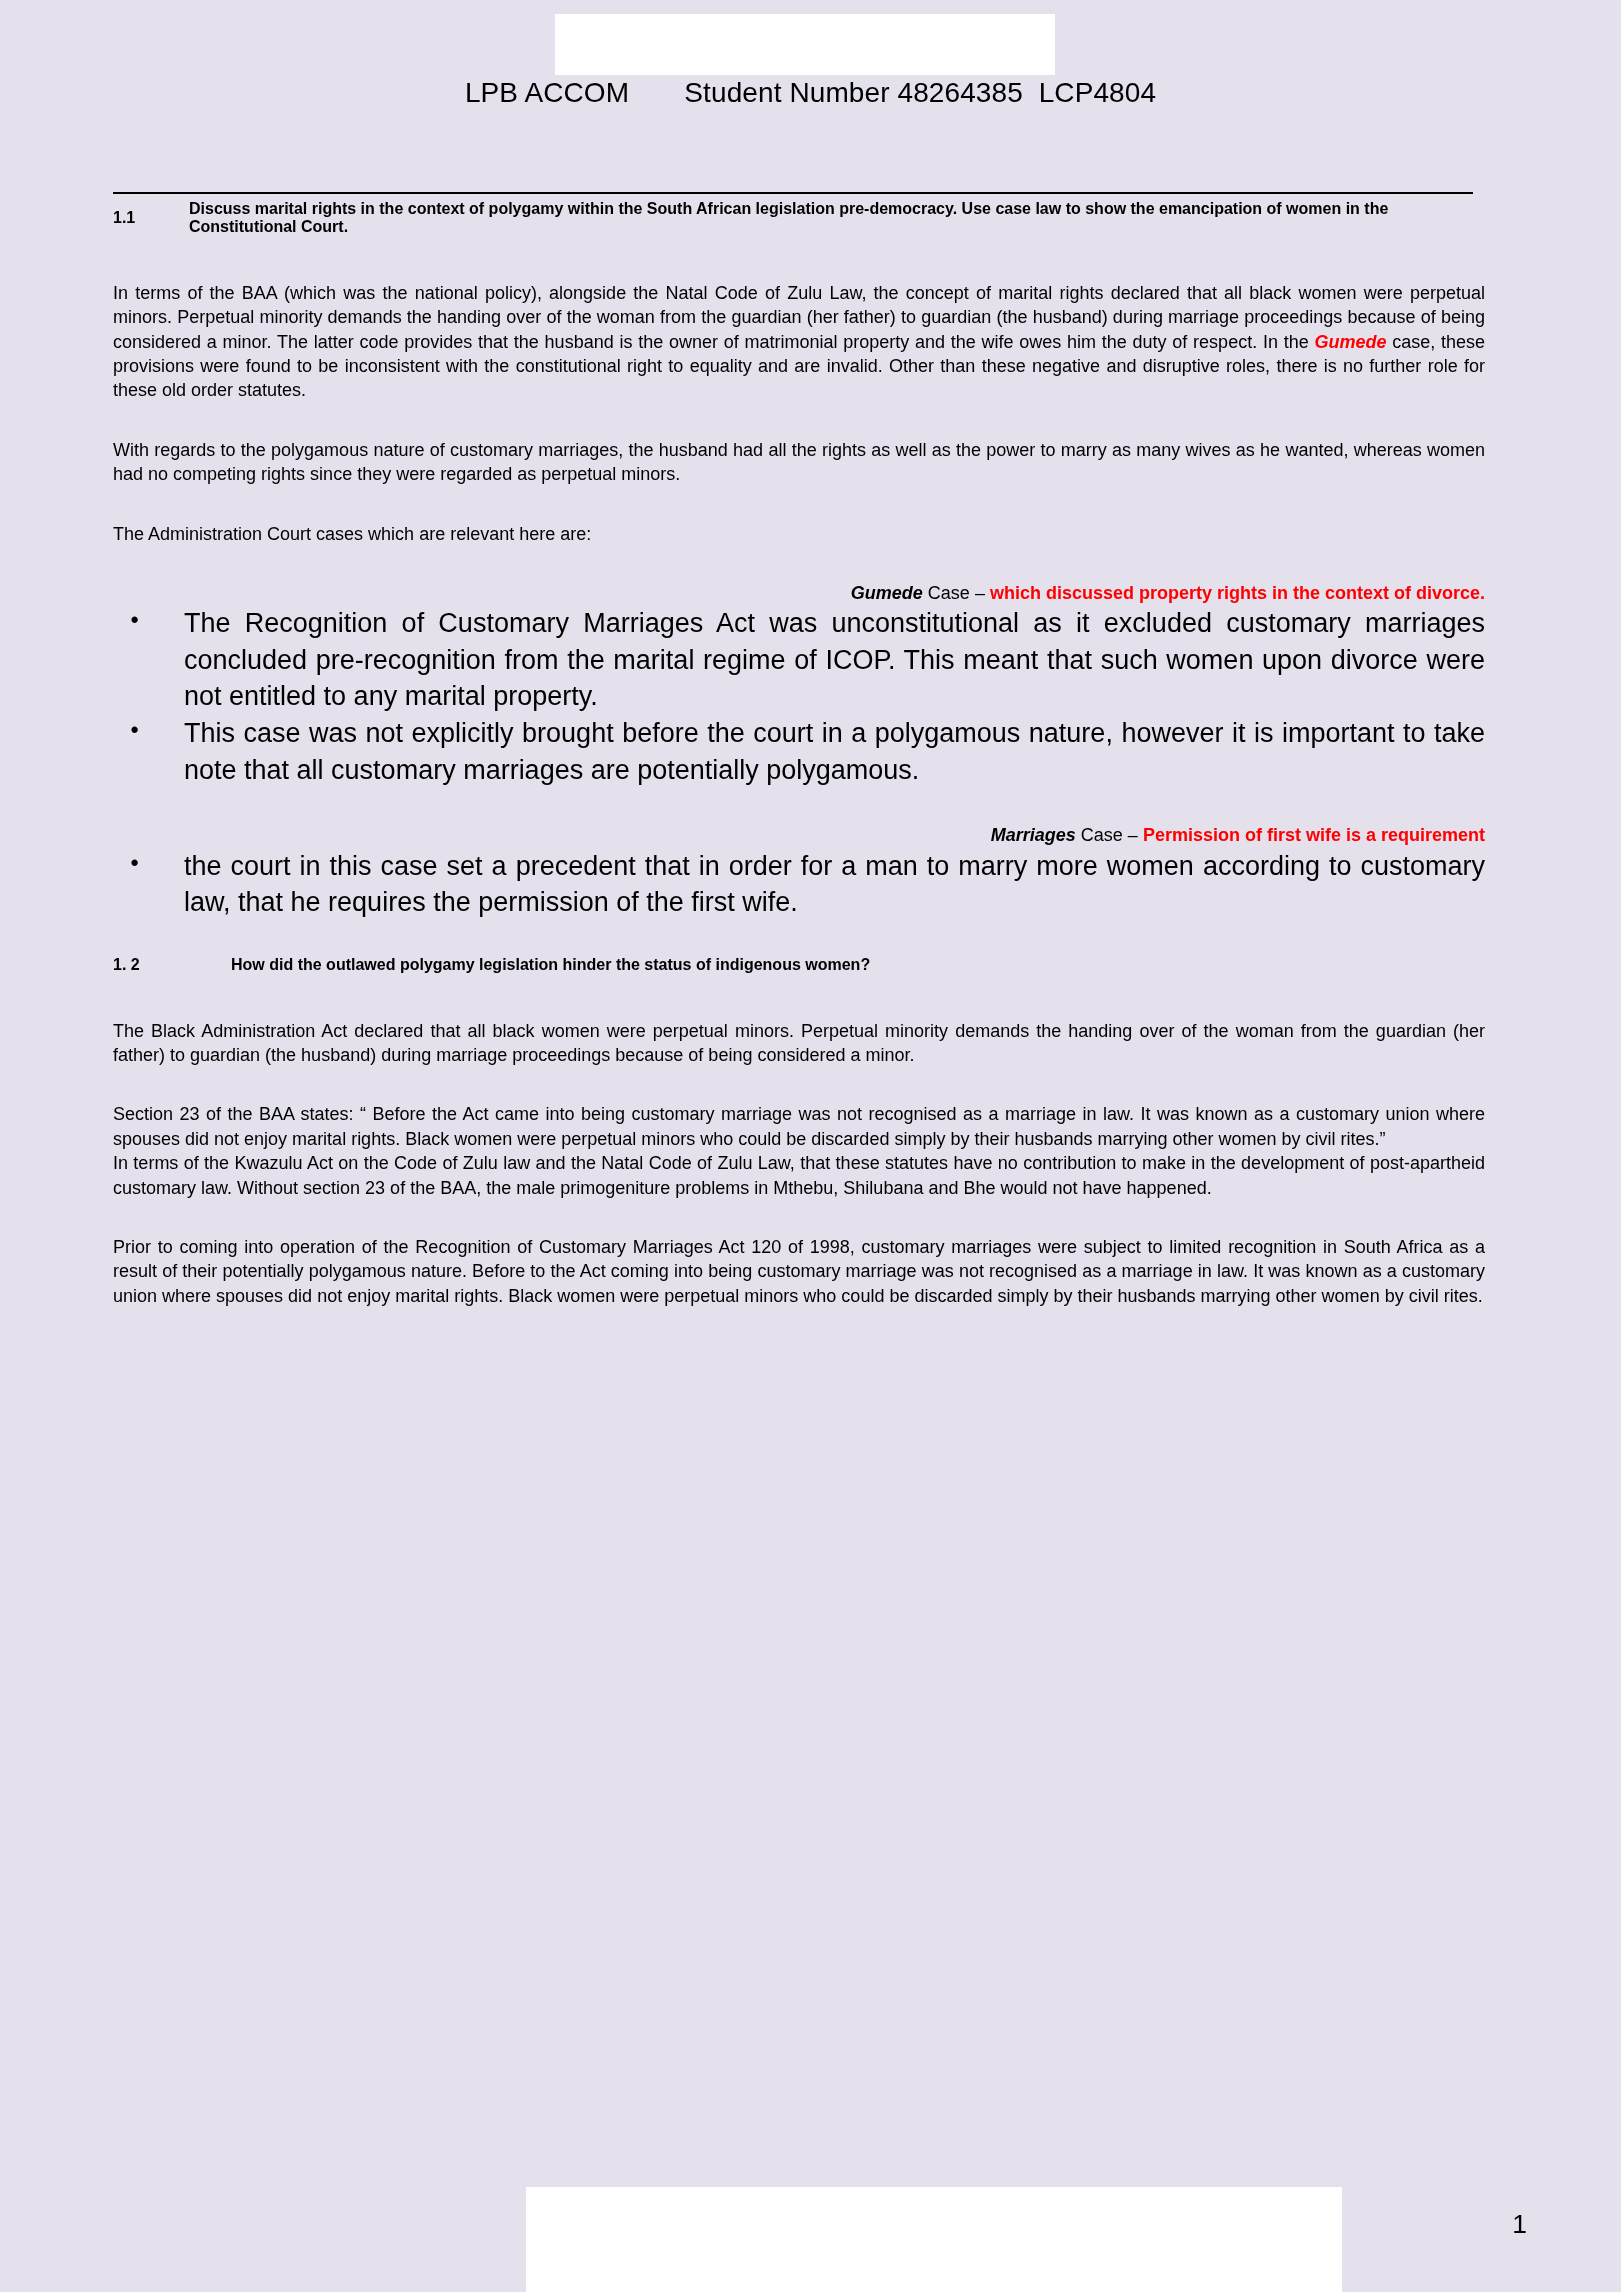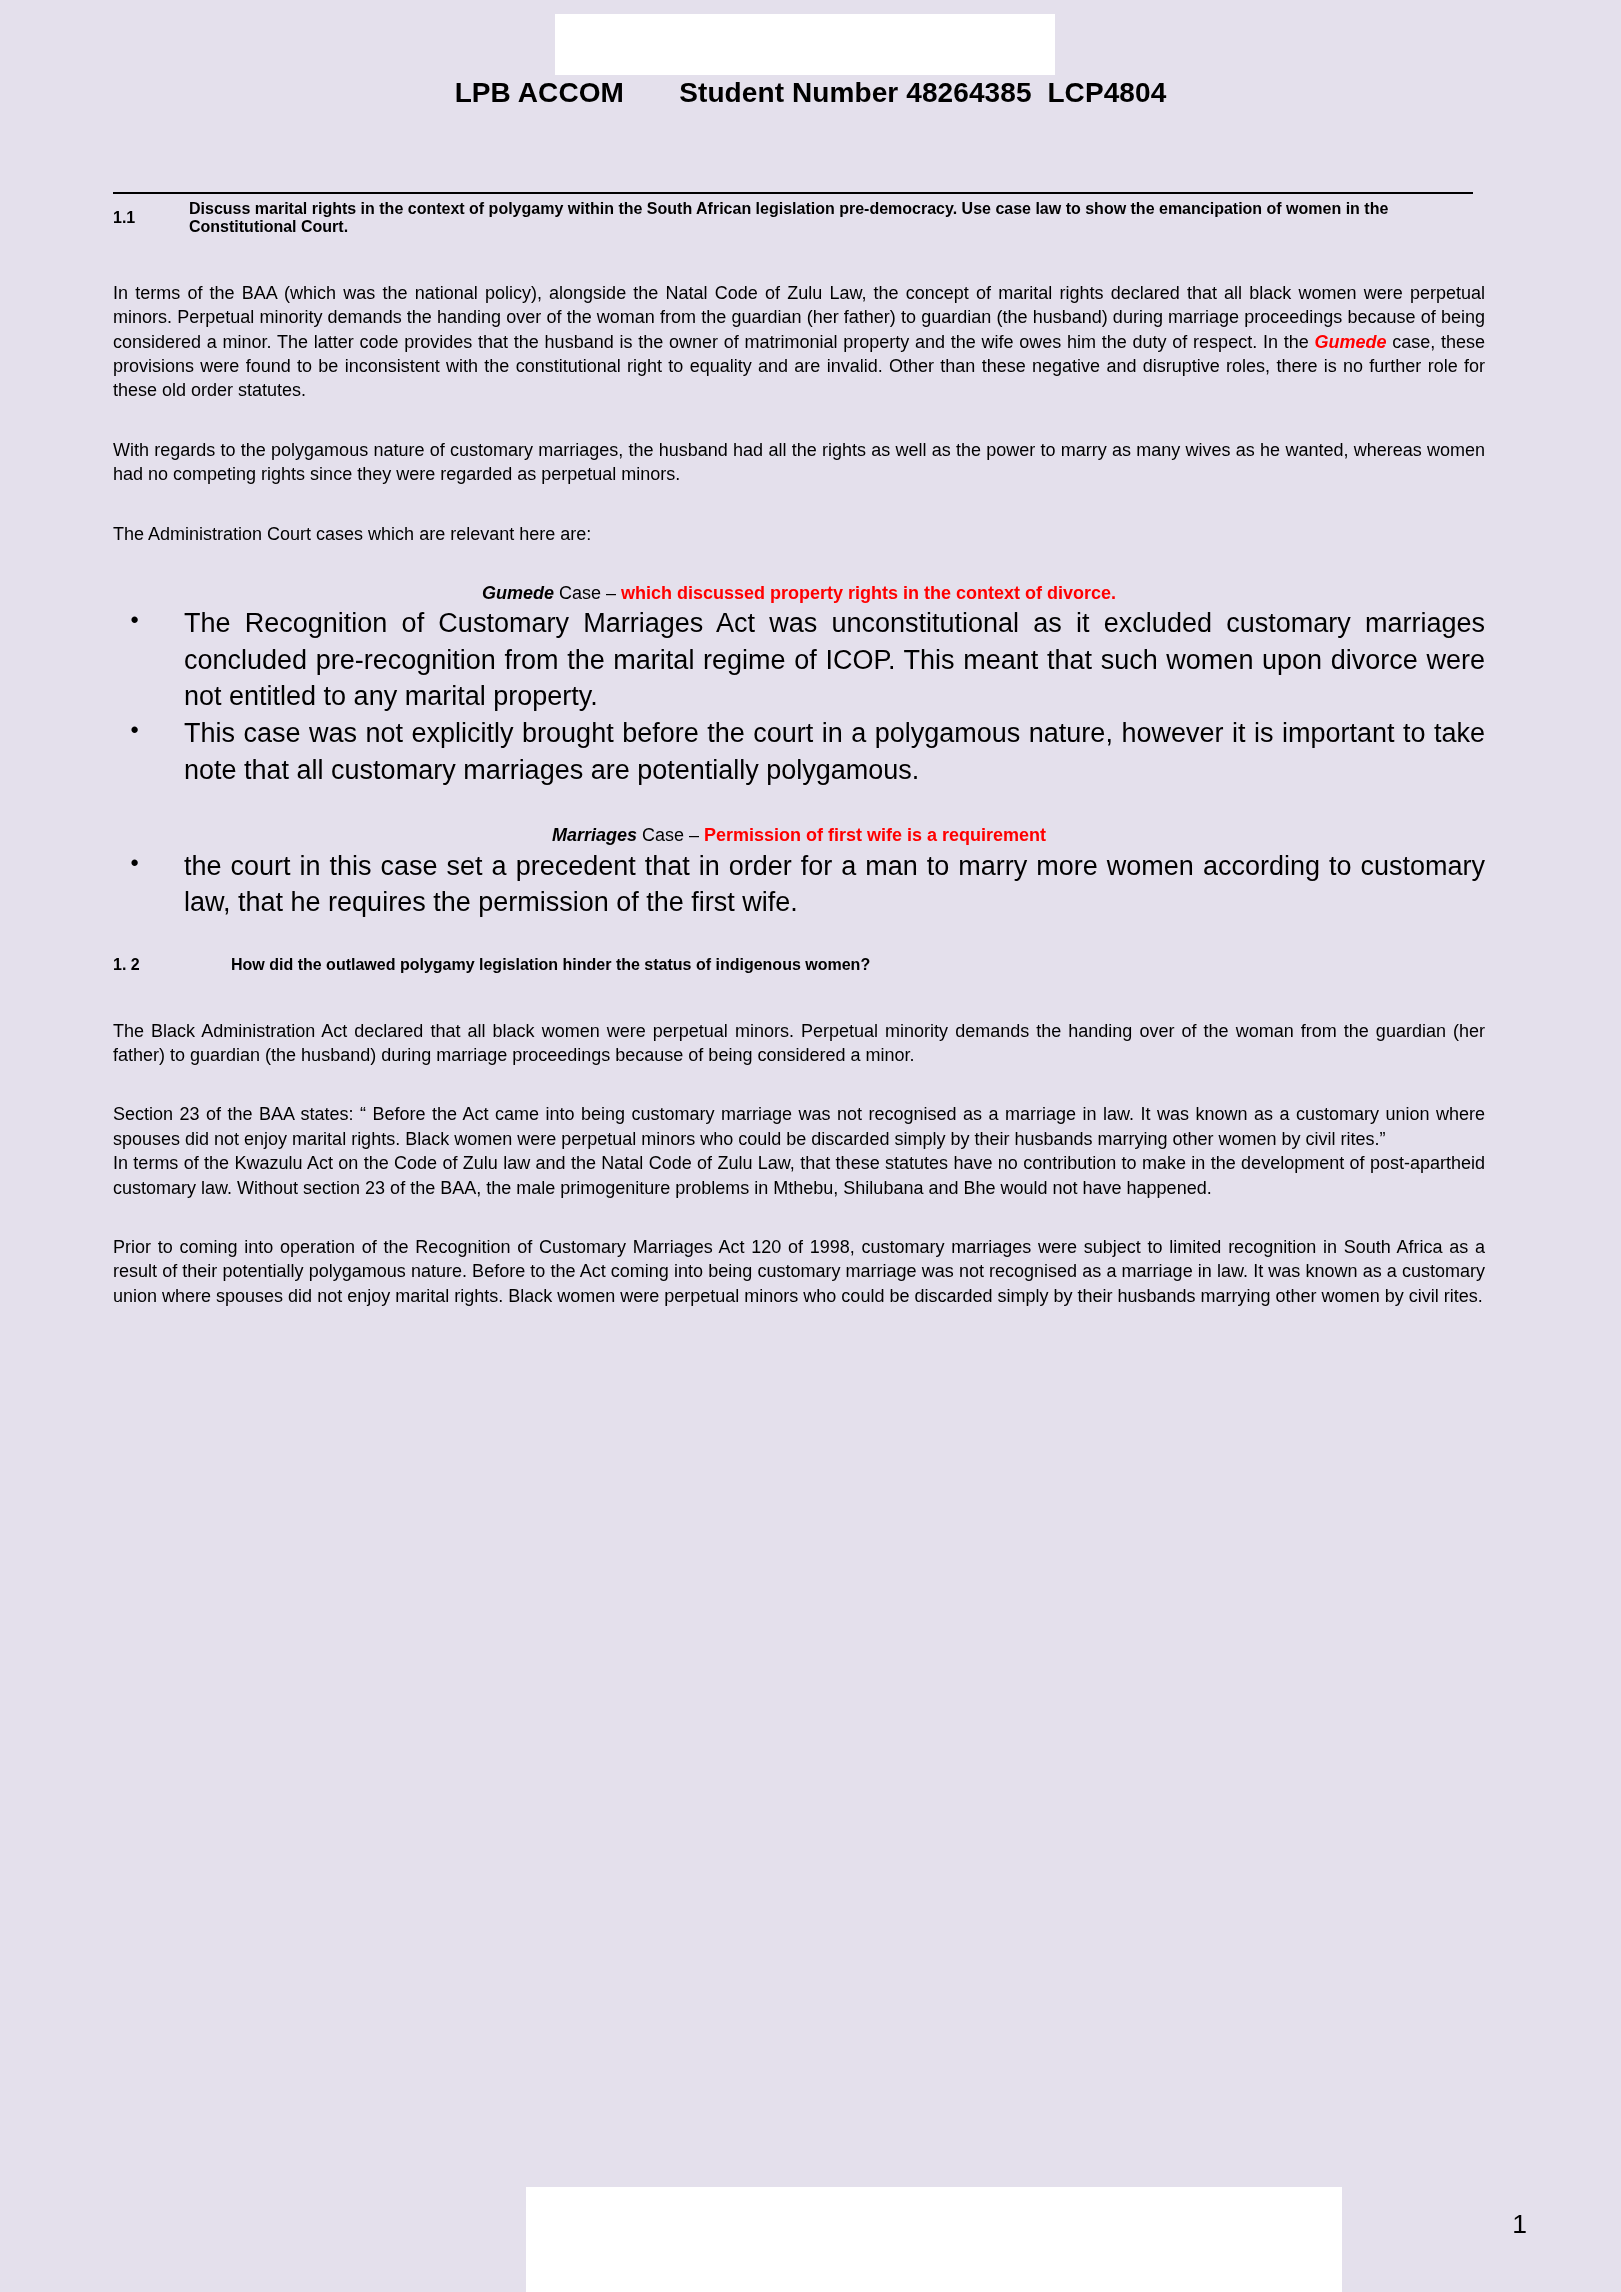--- a/index.html
+++ b/index.html
@@ -41,21 +41,21 @@
     background: #ffffff;
   }
 
   
   .title-block {
     position: absolute;
     left: 0;
     top: 74px;
     width: 1621px;
     text-align: center;
-    font-weight: bold;
+    font-weight: normal;
     font-size: 28px;
     line-height: 1.33;
     letter-spacing: 0.1px;
   }
   .title-line-1 .seg { white-space: pre; }
 
   
   .content {
     position: absolute;
     left: 113px;
@@ -101,21 +101,21 @@
 
   .red {
     color: #ff0000;
     font-weight: bold;
   }
   .case-name {
     font-weight: bold;
     font-style: italic;
   }
   .case-head {
-    text-align: center;
+    text-align: right;
   }
 
   ul.bullets {
     margin: 0;
     padding: 0;
     list-style: none;
   }
   ul.bullets li {
     position: relative;
     padding-left: 71px;

